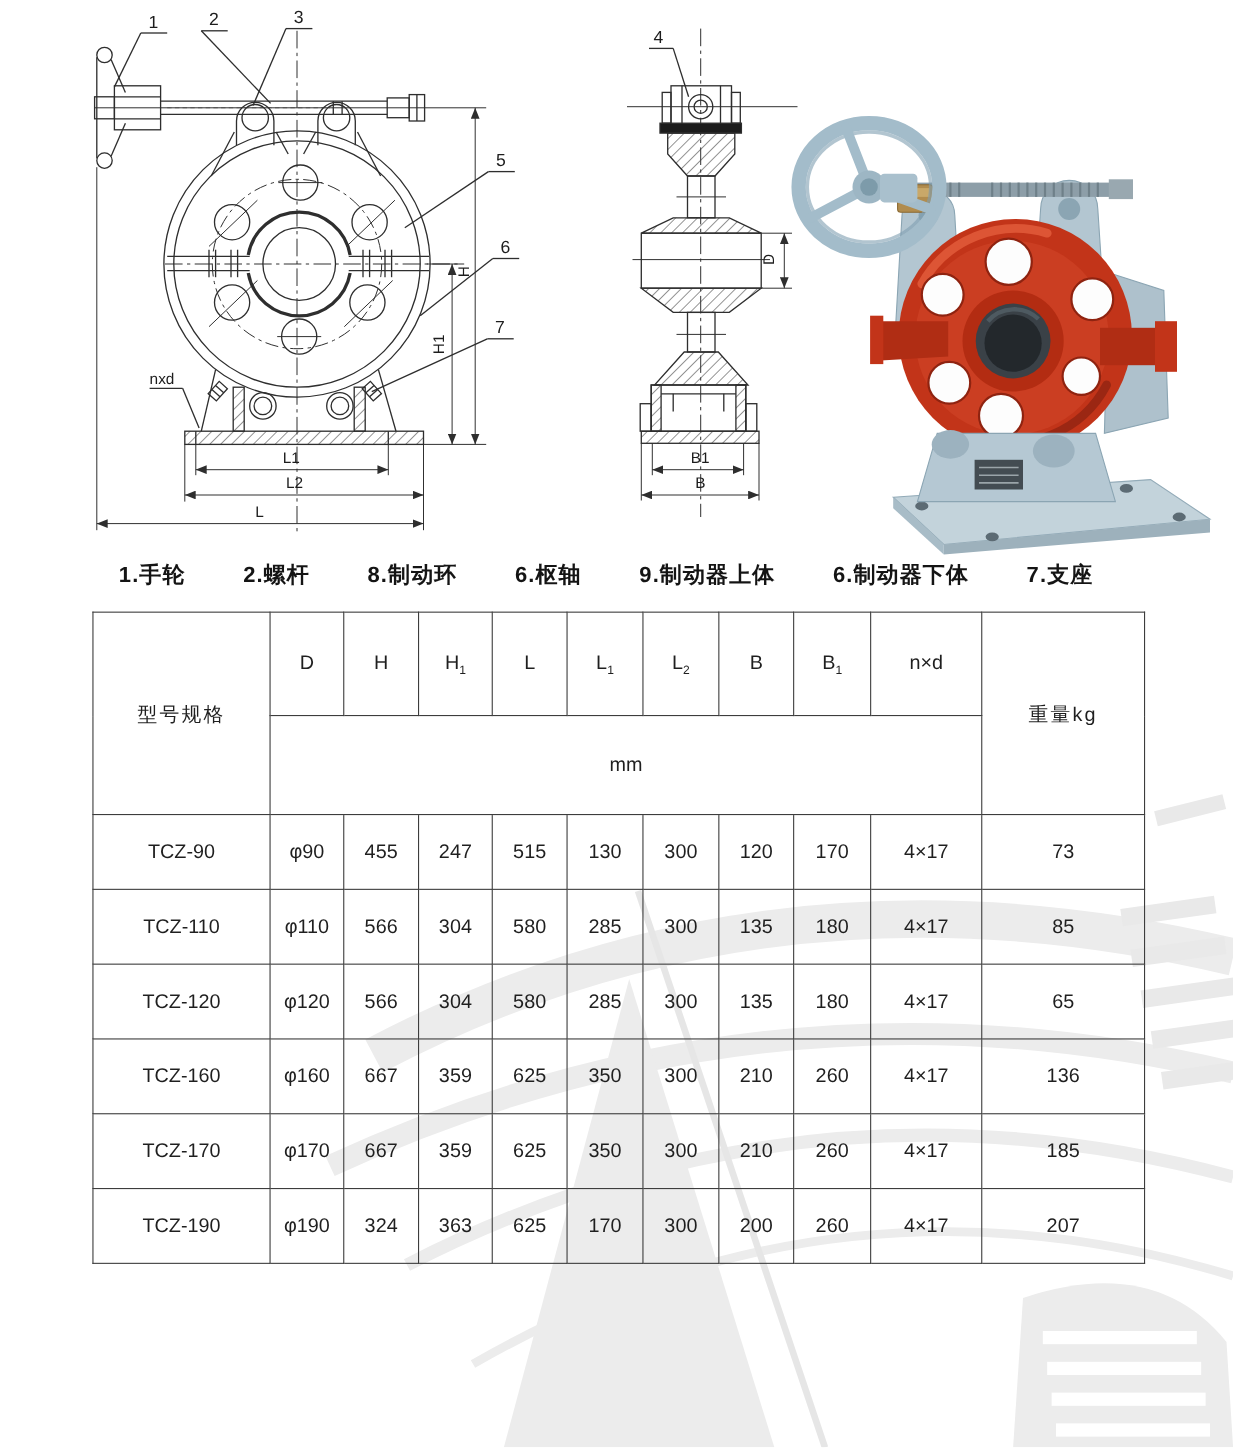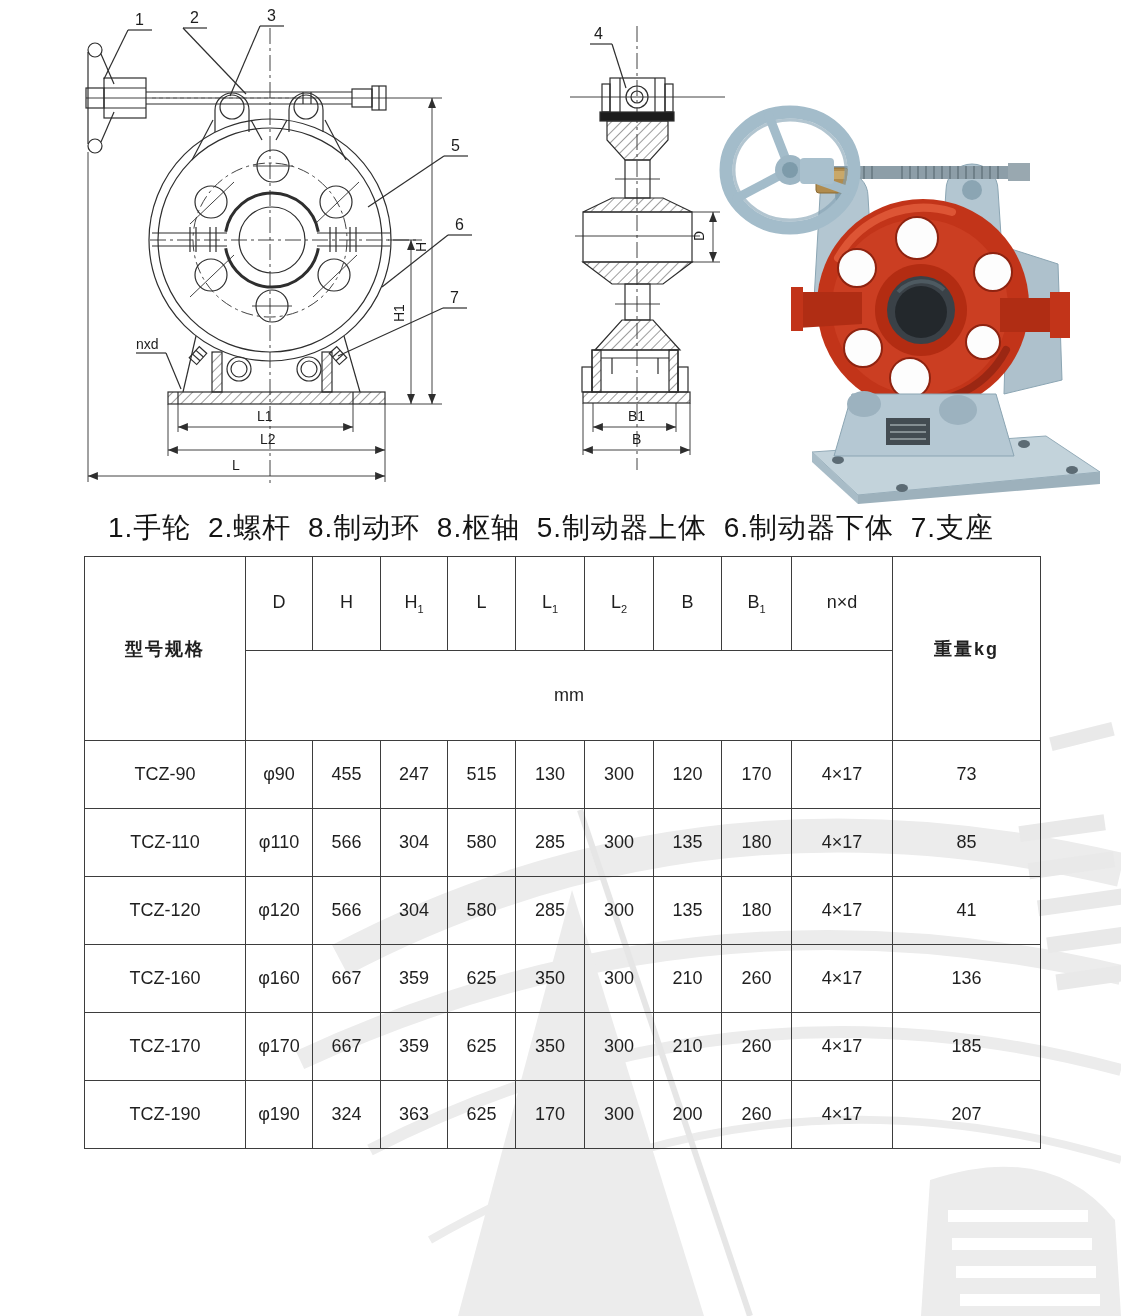--- a/index.html
+++ b/index.html
@@ -2,29 +2,29 @@
 <html><head>
 <meta charset="utf-8">
 <style>
   html,body{margin:0;padding:0;background:#ffffff;}
   .page{position:relative;width:1121px;height:1316px;background:#fff;overflow:hidden;
         font-family:"Liberation Sans",sans-serif;color:#1c1c1c;}
   .abs{position:absolute;}
   
   .legend{position:absolute;top:509px;left:108px;width:886px;display:flex;
           justify-content:space-between;align-items:center;z-index:2;}
-  .legend span{font-size:28px;font-weight:400;color:#141414;letter-spacing:1px;white-space:nowrap;}
+  .legend span{font-size:20px;font-weight:700;color:#141414;letter-spacing:1px;white-space:nowrap;}
   
   .tablewrap{position:absolute;top:556px;left:84px;z-index:2;}
   table.spec{border-collapse:collapse;table-layout:fixed;width:956px;background:transparent;}
   table.spec td{border:1px solid #3d3d3d;text-align:center;vertical-align:middle;
                 padding:0;font-size:18px;color:#1f1f1f;background:transparent;}
   tr.h1r{height:94px;} tr.h2r{height:90px;} tr.dr{height:68px;}
   td sub{font-size:11px;}
-  td.modelh{font-size:17px;letter-spacing:2px;font-weight:bold;}
+  td.modelh{font-size:17px;letter-spacing:2px;}
   
   .wm{position:absolute;top:620px;left:280px;z-index:1;}
   svg text{font-family:"Liberation Sans",sans-serif;}
 </style>
 </head>
 <body>
 
 <div class="page">
 
   <svg class="wm" width="841" height="696" viewBox="0 0 841 696">
@@ -339,22 +339,22 @@
       <circle cx="790" cy="170" r="15" fill="#9db6c4"></circle>
       <circle cx="790" cy="170" r="8" fill="#7d9baa"></circle>
       <rect x="800" y="158" width="34" height="26" rx="4" fill="#a9c0cd"></rect>
     </g>
   </svg>
 
   <div class="legend">
     <span>1.手轮</span>
     <span>2.螺杆</span>
     <span>8.制动环</span>
-    <span>8.枢轴</span>
-    <span>5.制动器上体</span>
+    <span>6.枢轴</span>
+    <span>9.制动器上体</span>
     <span>6.制动器下体</span>
     <span>7.支座</span>
   </div>
 
   <div class="tablewrap">
     <table class="spec">
       <colgroup>
         <col style="width:161px">
           <col style="width:67px">
           <col style="width:68px">
@@ -415,21 +415,21 @@
           <td>TCZ-120</td>
           <td>φ120</td>
           <td>566</td>
           <td>304</td>
           <td>580</td>
           <td>285</td>
           <td>300</td>
           <td>135</td>
           <td>180</td>
           <td>4×17</td>
-          <td>41</td>
+          <td>65</td>
         </tr>
         <tr class="dr">
           <td>TCZ-160</td>
           <td>φ160</td>
           <td>667</td>
           <td>359</td>
           <td>625</td>
           <td>350</td>
           <td>300</td>
           <td>210</td>

